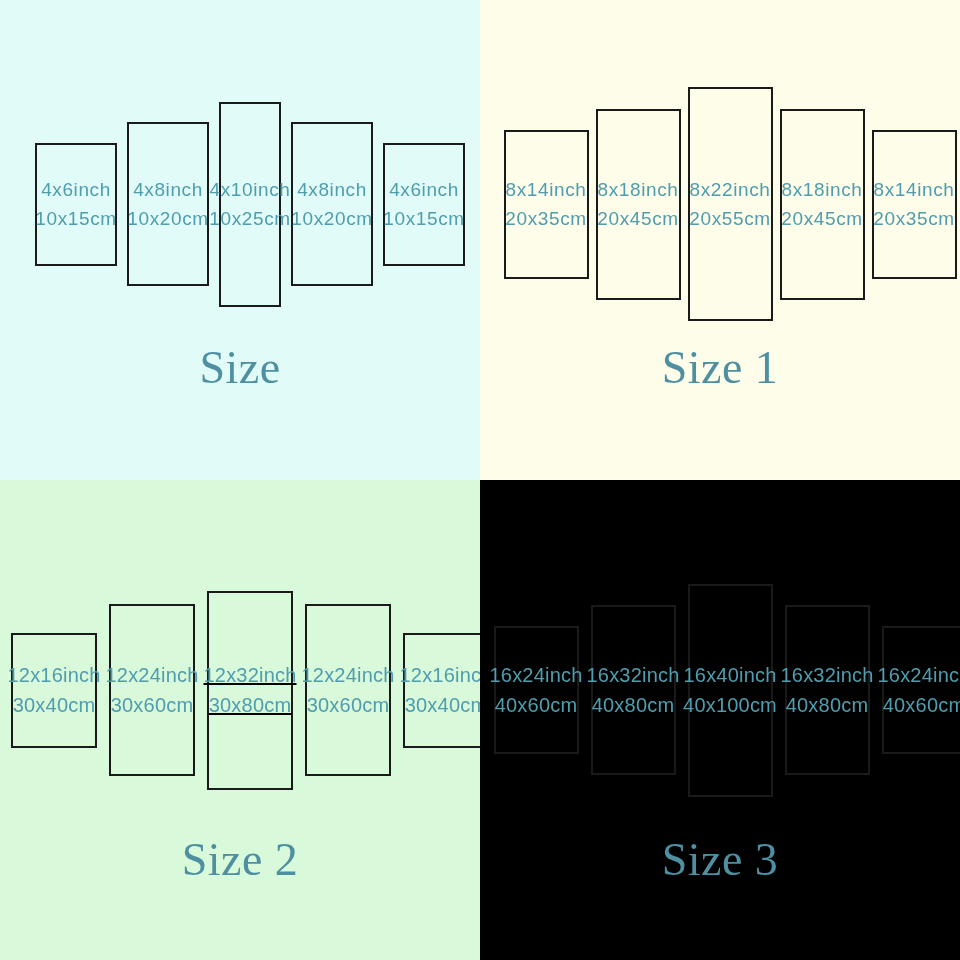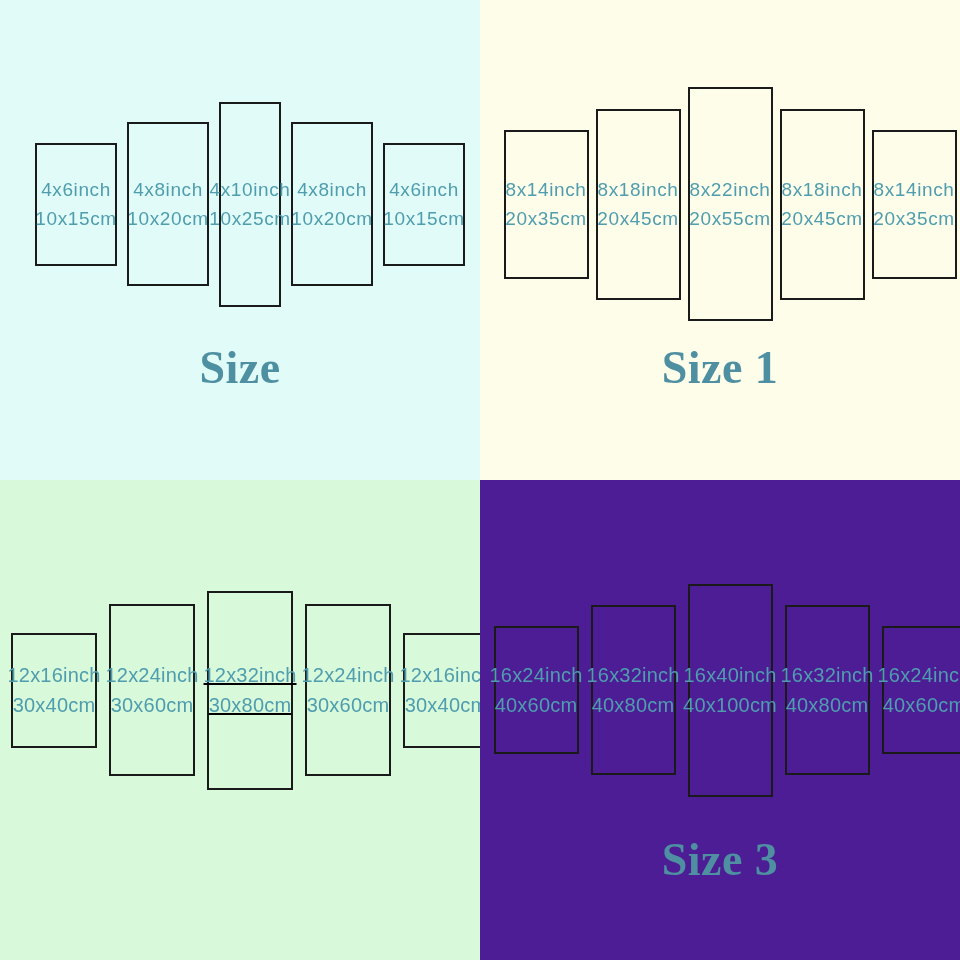--- a/index.html
+++ b/index.html
@@ -60,21 +60,21 @@
   }
   .q2 .panel-label, .q3 .panel-label {
     font-family: "Liberation Sans", sans-serif;
     font-size: 20px;
     line-height: 30px;
     letter-spacing: 0.2px;
   }
   .panel-line { display: block; }
   .quadrant-title {
     font-family: "Liberation Serif", serif;
-    font-weight: 700;
+    font-weight: 400;
     font-size: 46px;
     line-height: 52px;
     color: var(--title-col, #4e8fa2);
     margin: -66px 0 0 0;
     letter-spacing: 0.5px;
   }
 </style>
 </head>
 <body style="background: rgb(255, 255, 255);">
 
@@ -178,23 +178,24 @@
             <span class="panel-line">30x60cm</span>
           </div>
         </div>
         <div class="panel" style="width: 86px; height: 115px;">
           <div class="panel-label">
             <span class="panel-line">12x16inch</span>
             <span class="panel-line">30x40cm</span>
           </div>
         </div>
       </div>
-  </section>
-
-  <section class="quadrant q3" style="background: #4c1d95;">
+    <h2 class="quadrant-title">Size 2</h2>
+  </section>
+
+  <section class="quadrant q3" style="background: #000000;">
     <div class="panels">
         <div class="panel" style="width: 85px; height: 128px;">
           <div class="panel-label">
             <span class="panel-line">16x24inch</span>
             <span class="panel-line">40x60cm</span>
           </div>
         </div>
         <div class="panel" style="width: 85px; height: 170px;">
           <div class="panel-label">
             <span class="panel-line">16x32inch</span>

